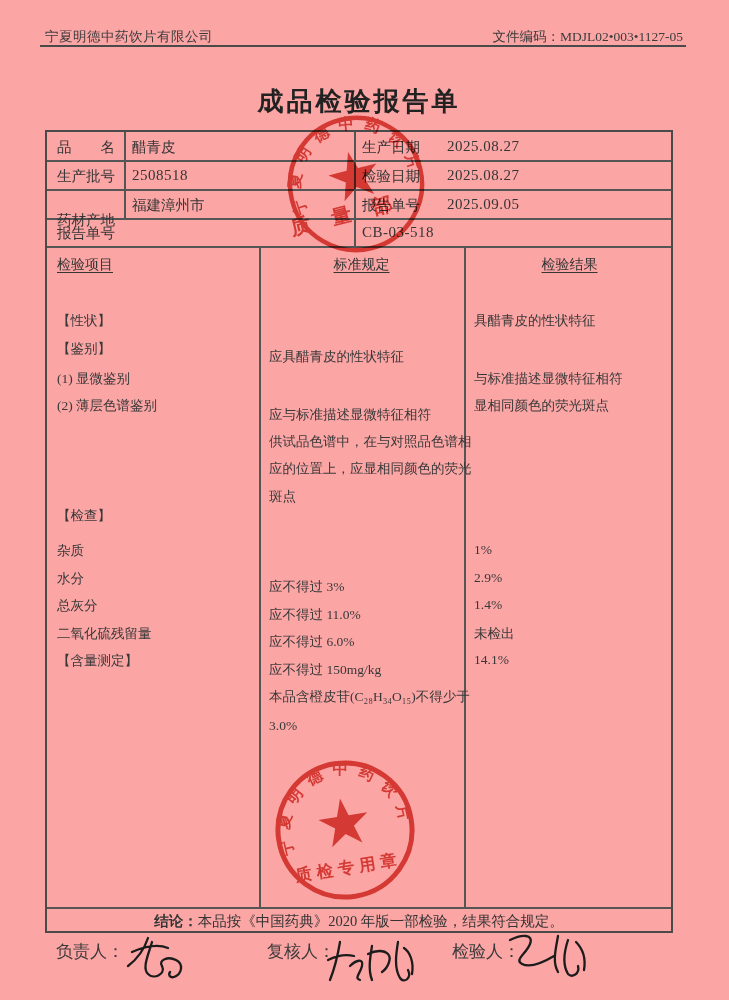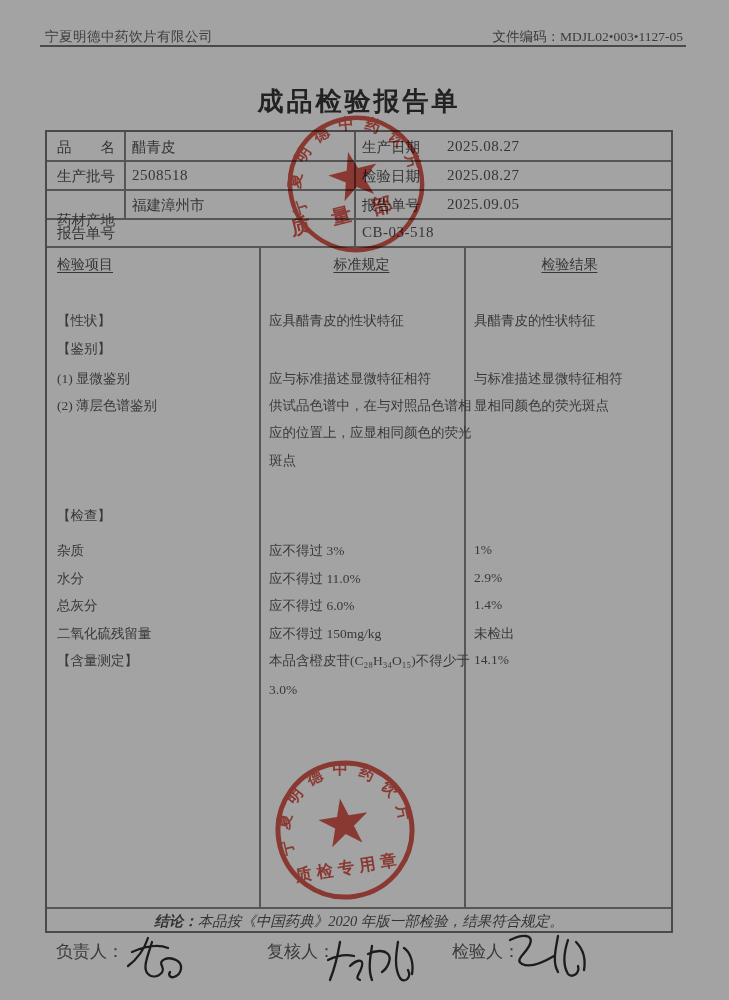--- a/index.html
+++ b/index.html
@@ -1,48 +1,48 @@
 <!DOCTYPE html>
 <html><head>
 <meta charset="utf-8">
 <style>
   * { margin:0; padding:0; box-sizing:border-box; }
   html,body { background:#ffffff; }
   body { font-family:"Liberation Serif","DejaVu Serif",serif; color:#333; }
   #page {
-    position:relative; width:729px; height:1000px; background:#a3a3a3;
+    position:relative; width:729px; height:1000px; background:#fca5a5;
     overflow:hidden;
   }
   
   .hdr-company { position:absolute; left:45px; top:28px; font-size:13.5px; color:#3c3c3c; letter-spacing:0.5px; }
   .hdr-code    { position:absolute; right:46px; top:28px; font-size:13.5px; color:#3c3c3c; }
   .hdr-rule    { position:absolute; left:40px; top:45px; width:646px; height:2px; background:#4a4a4a; }
   .doc-title   { position:absolute; left:45px; top:84px; width:628px; text-align:center;
                  font-size:26px; font-weight:bold; letter-spacing:3px; color:#222; }
   
   #report-table { position:absolute; left:45px; top:130px; width:628px; height:803px;
                   border:2px solid #4a4a4a; }
   .hline { position:absolute; left:0; width:100%; height:1.5px; background:#555; }
   .vline { position:absolute; top:0; width:1.5px; background:#555; }
   .cellt { position:absolute; font-size:14.5px; color:#353535; white-space:nowrap; }
   .dates { font-size:15px; letter-spacing:0.5px; }
   
   .mhead { position:absolute; font-size:14px; color:#353535; text-decoration:underline;
            text-underline-offset:3px; }
   .mline { position:absolute; left:0; width:100%; height:20px; }
   .mc1 { position:absolute; left:10px;  font-size:13.5px; white-space:nowrap; color:#383838; }
-  .mc2 { position:absolute; left:222px; font-size:13.5px; white-space:nowrap; color:#383838; }
+  .mc2 { position:absolute; left:222px; font-size:13.5px; white-space:nowrap; color:#383838;margin-top:36px; }
   .mc3 { position:absolute; left:427px; font-size:13.5px; white-space:nowrap; color:#383838;text-align:right; }
   
   .ml0{top:180px}.ml1{top:208px}.ml2{top:238px}.ml3{top:265px}.ml4{top:292px}
   .ml5{top:320px}.ml6{top:375px}.ml7{top:410px}.ml8{top:438px}.ml9{top:465px}
   .ml10{top:493px}.ml11{top:520px}.ml12{top:550px}
   
   .concl { position:absolute; left:0; top:780px; width:100%; text-align:center;
-           font-size:14.5px; color:#333;font-style:italic; }
+           font-size:14.5px; color:#333; }
   .concl b { font-weight:bold; }
   
   .stamp { position:absolute; opacity:0.84; mix-blend-mode:multiply; pointer-events:none; }
   #stamp-top    { left:281px; top:109px; }
   #stamp-bottom { left:270px; top:755px; }
   
   .sig-label { position:absolute; font-size:17px; color:#3a3a3a; }
   .sig-ink   { position:absolute; }
   .sig-ink path { stroke:#1c1c1c; stroke-width:2.3; fill:none; stroke-linecap:round; stroke-linejoin:round; }
 </style>

